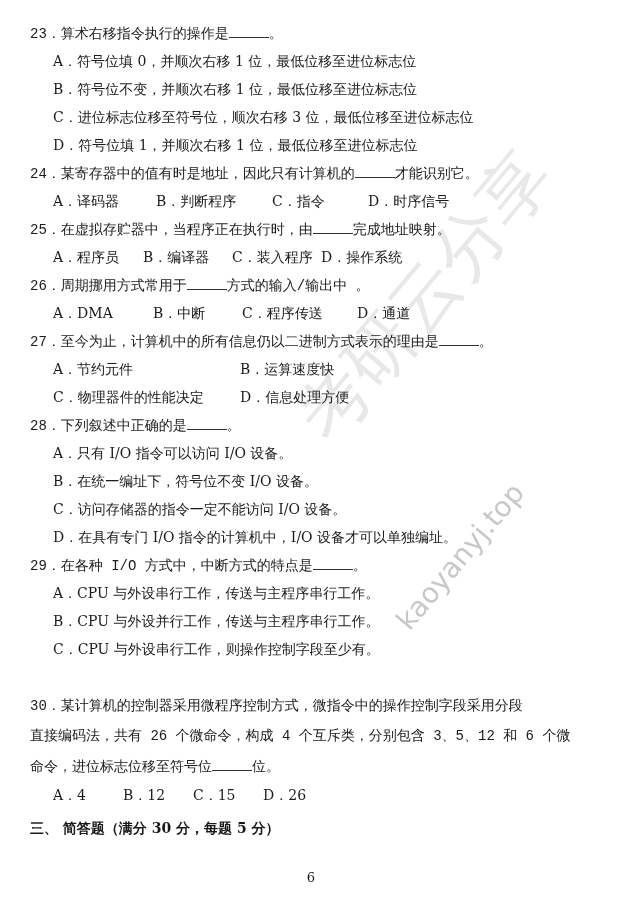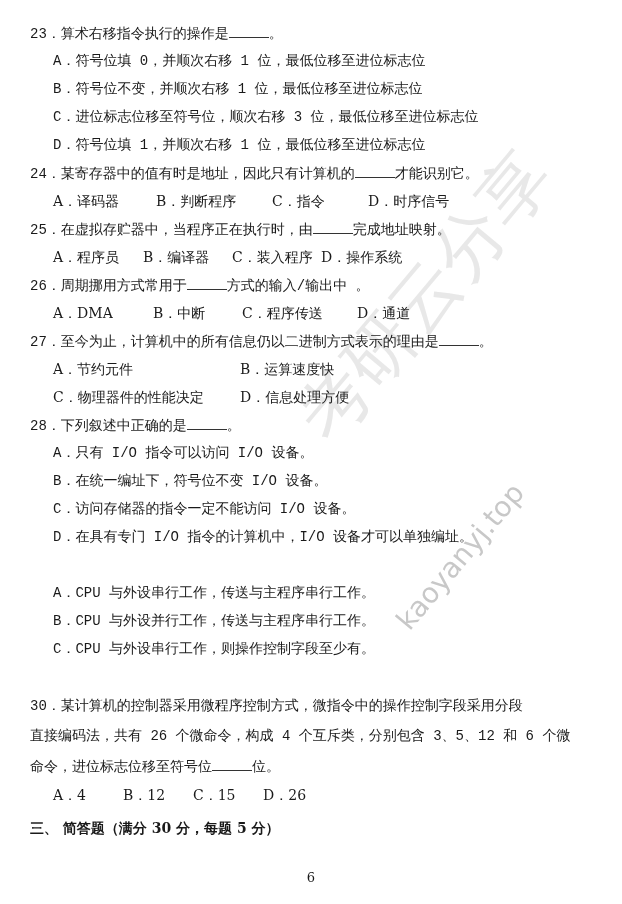--- a/index.html
+++ b/index.html
@@ -3,21 +3,21 @@
   <meta charset="utf-8">
   <style>
     html, body { margin: 0; padding: 0; }
     body {
       width: 622px; height: 904px; background: #ffffff; position: relative; overflow: hidden;
       font-family: "DejaVu Serif", "Liberation Serif", serif; color: #1a1a1a;
     }
     .page { position: absolute; left: 0; top: 0; width: 622px; height: 904px; }
     .line { position: absolute; font-size: 14px; line-height: 18px; white-space: nowrap; }
     .q { left: 30px; font-family: Liberation Mono, monospace; }
-    .opt { left: 53px; font-family: Liberation Mono, monospace; }
+    .opt { left: 53px; }
     .blank { display: inline-block; width: 40px; border-bottom: 1px solid #333; height: 13px; vertical-align: baseline; }
     .section { position: absolute; left: 30px; font-size: 14px; font-weight: bold; }
     .pagenum { position: absolute; left: 0; width: 622px; text-align: center; top: 870px; font-size: 13px; }
     .wm { position: absolute; color: #d6d6d6; pointer-events: none; }
     .wm1 { left: 250px; top: 250px; font-size: 70px; transform: rotate(-50deg); opacity: 0.55; font-family: "DejaVu Serif", serif; }
     .wm2 { left: 370px; top: 540px; font-size: 28px; transform: rotate(-50deg); color: #c8c8c8; font-family: "DejaVu Sans", sans-serif; }
   </style>
 </head>
 <body>
 
@@ -67,20 +67,23 @@
   <div class="line" style="top:388px; left:240px">D．信息处理方便</div>
 
   <div class="line q" style="top:416px">
     <span>28．</span><span>下列叙述中正确的是</span><span class="blank"></span><span>。</span>
   </div>
   <div class="line opt" style="top:444px">A．只有 I/O 指令可以访问 I/O 设备。</div>
   <div class="line opt" style="top:472px">B．在统一编址下，符号位不变 I/O 设备。</div>
   <div class="line opt" style="top:500px">C．访问存储器的指令一定不能访问 I/O 设备。</div>
   <div class="line opt" style="top:528px">D．在具有专门 I/O 指令的计算机中，I/O 设备才可以单独编址。</div>
 
+  <div class="line q" style="top:556px">
+    <span>29．</span><span>在各种 I/O 方式中，中断方式的特点是</span><span class="blank"></span><span>。</span>
+  </div>
   <div class="line opt" style="top:584px">A．CPU 与外设串行工作，传送与主程序串行工作。</div>
   <div class="line opt" style="top:612px">B．CPU 与外设并行工作，传送与主程序串行工作。</div>
   <div class="line opt" style="top:640px">C．CPU 与外设串行工作，则操作控制字段至少有。</div>
 
   <div class="line q" style="top:697px">
     <span>30．</span><span>某计算机的控制器采用微程序控制方式，微指令中的操作控制字段采用分段</span>
   </div>
   <div class="line q" style="top:727px">直接编码法，共有 26 个微命令，构成 4 个互斥类，分别包含 3、5、12 和 6 个微</div>
   <div class="line q" style="top:757px">
     <span>命令，进位标志位移至符号位</span><span class="blank"></span><span>位。</span>

